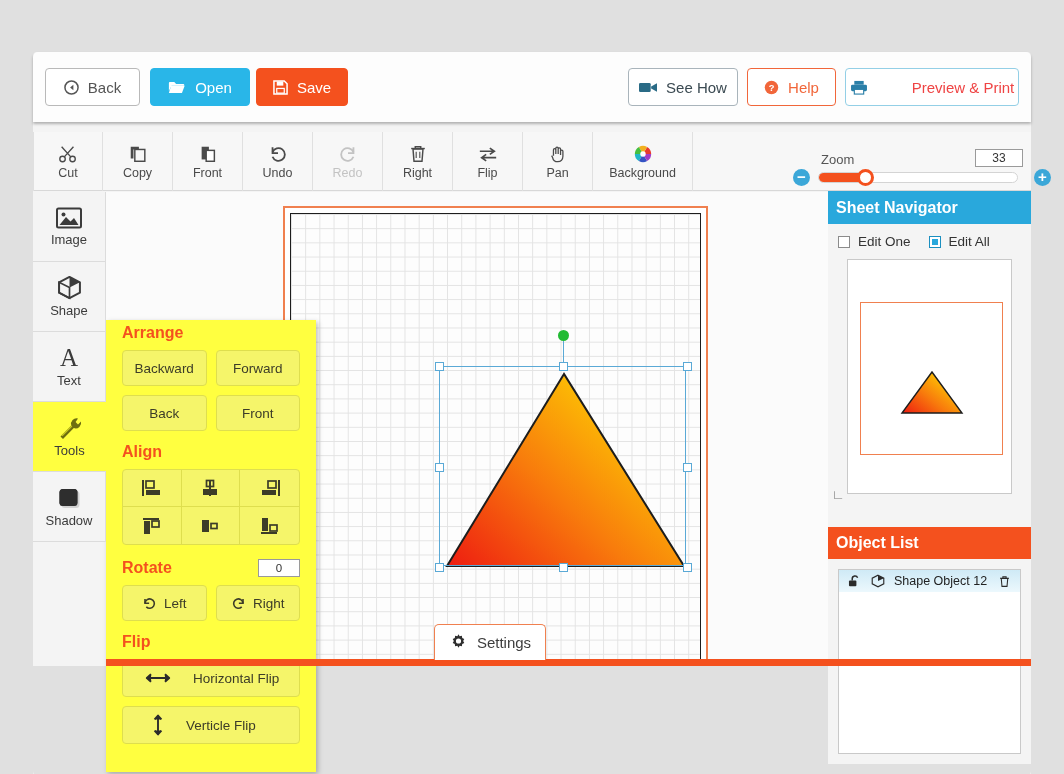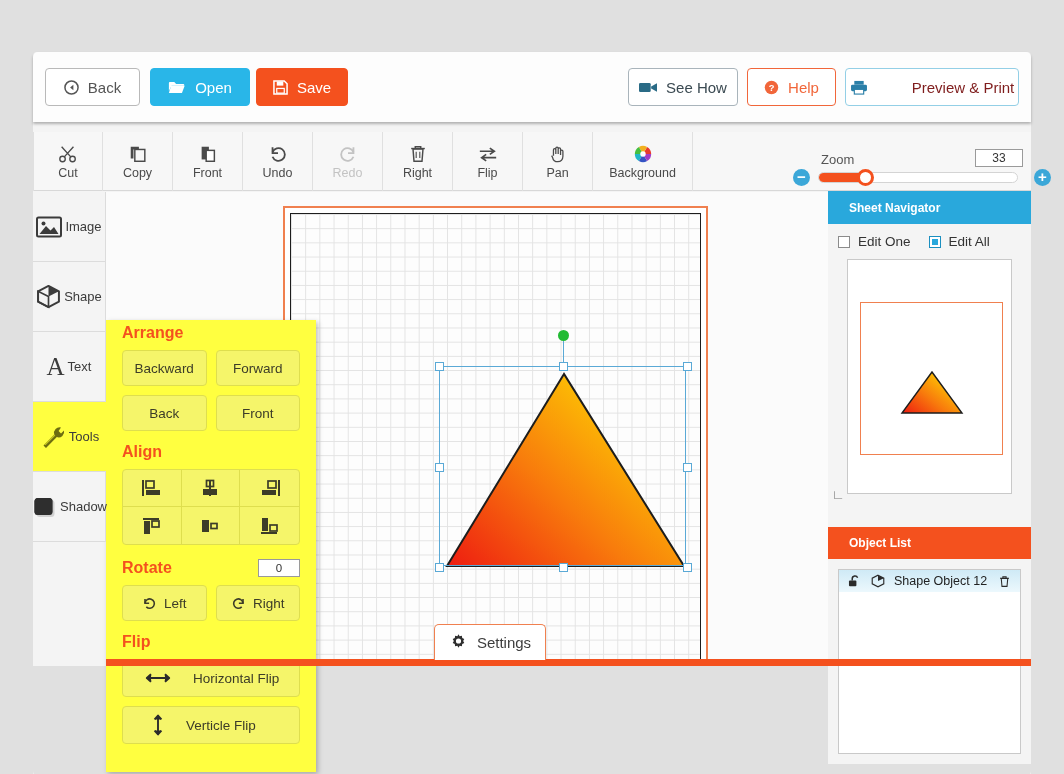--- a/index.html
+++ b/index.html
@@ -44,21 +44,21 @@
     background: #fff; border: 1px solid #b9b9b9; color: #555; }
   .btn-open { left: 117px; top: 16px; width: 100px;
     background: #29b6e8; border: 1px solid #29b6e8; color: #fff; }
   .btn-save { left: 223px; top: 16px; width: 92px;
     background: #f4511e; border: 1px solid #f4511e; color: #fff; text-align: center; }
   .btn-seehow { left: 595px; top: 16px; width: 110px;
     background: #fff; border: 1px solid #a9b4bb; color: #3b4a52; }
   .btn-help { left: 714px; top: 16px; width: 89px;
     background: #fff; border: 1px solid #f1663a; color: #f1663a; }
   .btn-preview { left: 812px; top: 16px; width: 174px;
-    background: #fff; border: 1px solid #93cfe6; color: #7f1d1d; gap: 44px; }
+    background: #fff; border: 1px solid #93cfe6; color: #ef4444; gap: 44px; }
 
   svg.ic { display:block; }
 
   
   .toolbar {
     position: absolute; left: 0; top: 80px;
     width: 998px; height: 59px;
     background: #f7f7f7;
     border-bottom: 1px solid #d8d8d8;
     z-index: 20;
@@ -118,21 +118,21 @@
   .bluestrip {
     position:absolute; left: 795px; top: 139px;
     width: 203px; height: 10px;
     background: #29a8dc; z-index: 19;
   }
 
   
   .rail { position:absolute; left: 0; top: 140px; width: 73px; z-index: 22; }
   .rail-item {
     width: 73px; height: 70px;
-    display:flex; flex-direction:row;
+    display:flex; flex-direction:column;
     align-items:center; justify-content:center; gap:3px;
     background:#f4f4f4; border-bottom: 1px solid #dcdcdc;
     border-right: 1px solid #dcdcdc;
     color:#3b3b3b; font-size: 13px;
     cursor:pointer; user-select:none;
   }
   .rail-item.active { background:#ffff40; border-right: none; justify-content: center; }
 
   
   .tools {
@@ -254,22 +254,22 @@
     position:absolute; left:0; top: 614px;
     width: 998px; height: 110px;
     background:#e0e0e0;
     border-radius: 0 0 5px 5px;
   }
 
   
   .rpanel { position:absolute; left: 795px; width: 203px; z-index: 23; }
   .panel-head {
     height: 32px; display:flex; align-items:center;
-    padding-left: 21px; color:#fff;
-    font-size: 12px; font-weight: bold;
+    padding-left: 8px; color:#fff;
+    font-size: 16px; font-weight: bold;
   }
   .head-blue { background:#29a8dc; }
   .head-orange { background:#f4511e; }
   .panel-body { background:#f4f4f4; padding: 10px; }
 
   .editrow { display:flex; align-items:center; gap: 8px; font-size:13.5px; color:#333; margin-bottom:10px; }
   .cbox { width:12px; height:12px; border:1px solid #8b8b8b; background:#fff; display:inline-block; }
   .cbox.on { background:#29a8dc; border-color:#1b8fc0; box-shadow: inset 0 0 0 2px #fff; }
 
   .navcanvas {

